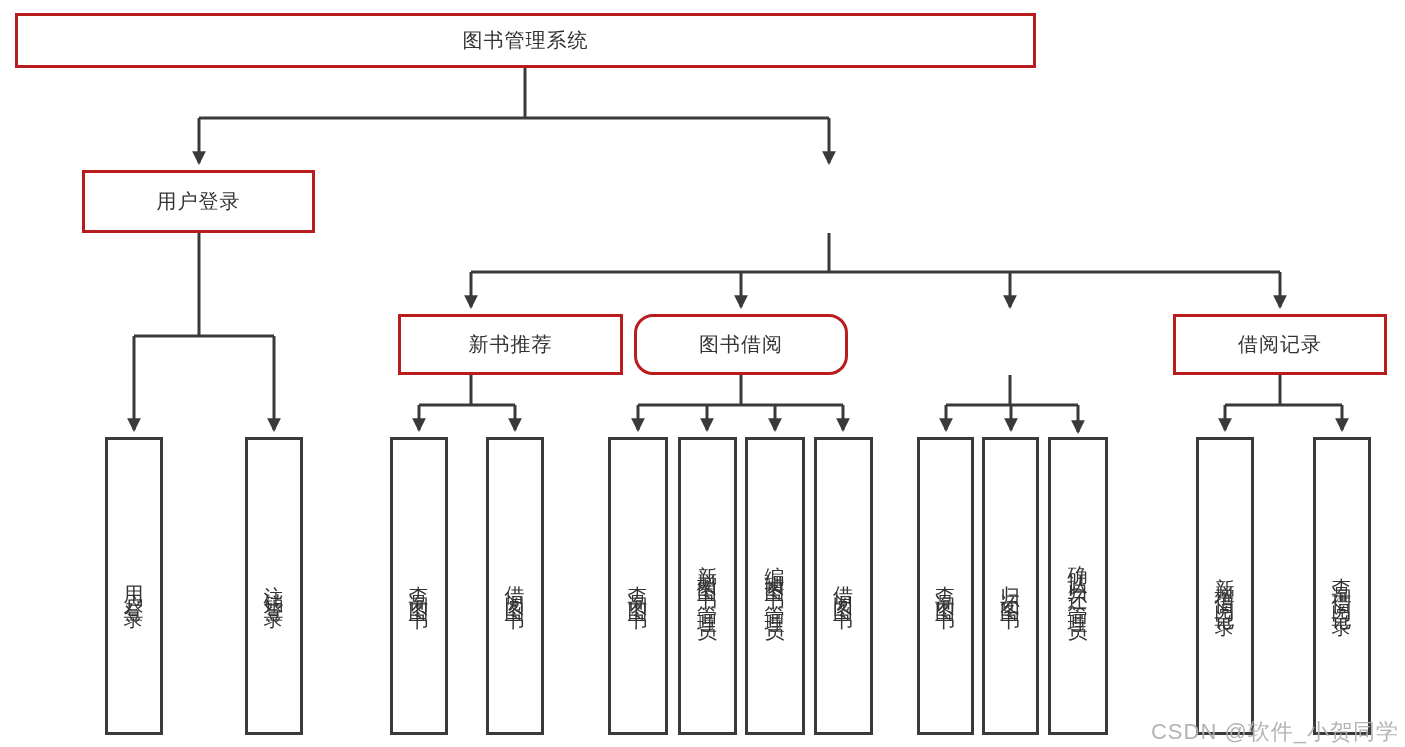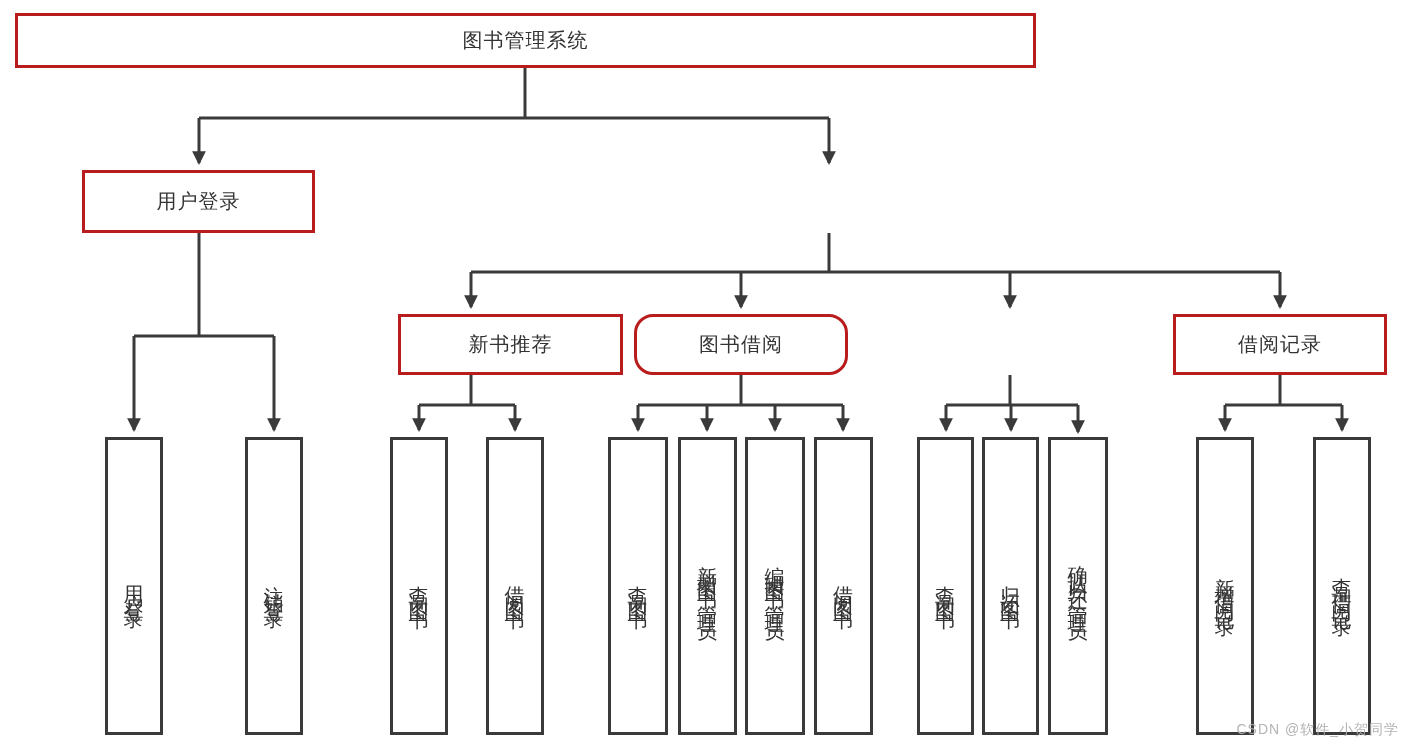--- a/index.html
+++ b/index.html
@@ -42,23 +42,23 @@
   .vnode .vlabel {
     writing-mode: vertical-rl;
     text-orientation: mixed;
     font-size: 20px;
     letter-spacing: 8px;
     line-height: 1;
   }
   #watermark {
     position: absolute;
     right: 6px;
-    bottom: 8px;
+    bottom: 0;
     z-index: 3;
-    font-size: 14px;
+    font-size: 22px;
     color: rgba(175, 175, 175, 0.95);
     letter-spacing: 1px;
     white-space: nowrap;
   }
 </style>
 </head>
 <body>
 
 <div id="stage">
 

